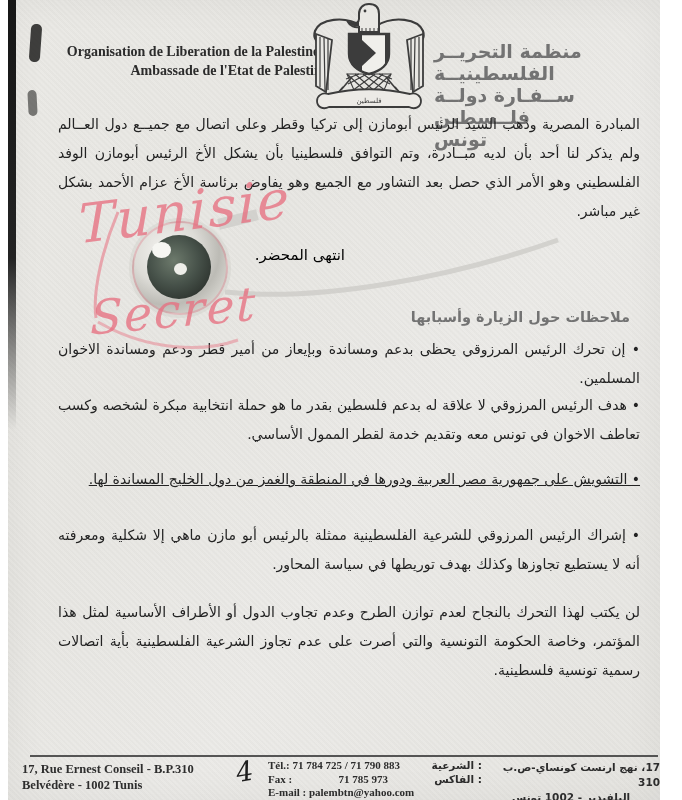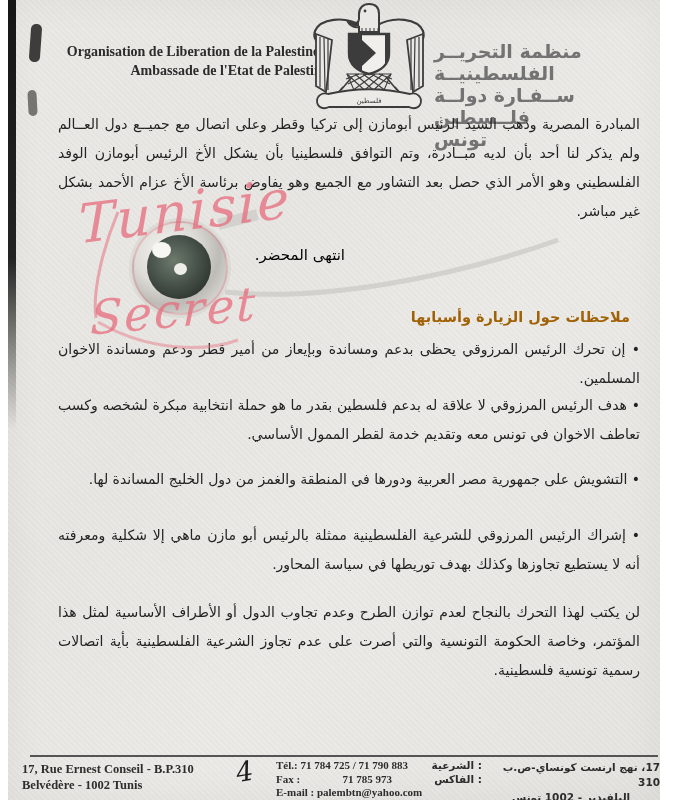--- a/index.html
+++ b/index.html
@@ -26,22 +26,22 @@
   .hdr-fr .l2{font-size:14px;font-weight:700;text-align:right;}
   .hdr-fr .l3{font-size:14px;font-weight:700;letter-spacing:1px;}
   .hdr-ar{position:absolute;right:18px;top:40px;width:230px;text-align:left;direction:rtl;
          font-size:19px;font-weight:700;color:#737373;line-height:22px;}
   .emblem{position:absolute;left:302px;top:2px;width:135px;height:110px;}
   
   .ar-block{position:absolute;left:58px;width:582px;direction:rtl;text-align:justify;
          font-size:14px;line-height:29px;color:#232323;}
   .p1{top:110px;}
   .minutes{position:absolute;top:246px;right:337px;direction:rtl;font-size:15px;color:#000000;text-align:center;}
-  .notes-h{position:absolute;top:309px;right:52px;direction:rtl;font-size:14.5px;font-weight:700;color:#a16207;}
-  .b1{top:335px;} .b2{top:391px;} .b3{top:465px;} .b4{top:521px;} .closing{top:598px;}
+  .notes-h{position:absolute;top:309px;right:52px;direction:rtl;font-size:14.5px;font-weight:700;color:#737373;}
+  .b1{top:335px;} .b2{top:391px;} .b3{top:465px;text-decoration:underline;} .b4{top:521px;} .closing{top:598px;}
   
   .wm-text{position:absolute;font-family:"DejaVu Serif",serif;font-style:italic;
          color:rgba(231,112,128,0.78);pointer-events:none;}
   .wm-1{left:78px;top:180px;font-size:54px;transform:rotate(-7deg) skewX(-6deg);letter-spacing:2px;}
   .wm-2{left:90px;top:283px;font-size:47px;transform:rotate(-5deg) skewX(-6deg);letter-spacing:2px;}
   .wm-eye{position:absolute;left:132px;top:221px;width:92px;height:90px;border-radius:50%;
          background:radial-gradient(circle at 35% 32%,#f4f3f0 0%,#dddcd7 38%,#bcbbb5 62%,#d3d2cc 78%,#c4c3bd 100%);
          border:2px solid rgba(224,120,134,0.35);box-shadow:0 0 0 3px rgba(210,210,204,.5);}
   .wm-iris{position:absolute;left:13px;top:12px;width:64px;height:64px;border-radius:50%;
          background:radial-gradient(circle at 42% 40%,#6d7a6c 0%,#47524a 45%,#2d332e 80%);}
@@ -51,21 +51,21 @@
          transform:rotate(-14deg);opacity:.85;}
   .wm-swoosh{position:absolute;left:0;top:0;width:682px;height:800px;pointer-events:none;}
   
   .f-rule{position:absolute;left:30px;top:755px;width:628px;height:2px;background:#3b3b3b;opacity:.85;}
   .f-left{position:absolute;left:22px;top:761px;font-family:"Liberation Serif",serif;
          font-size:12.5px;font-weight:700;color:#2e2e2e;line-height:16px;}
   .f-page{position:absolute;left:236px;top:756px;font-family:"DejaVu Serif",serif;font-style:italic;
          font-size:27px;color:#1d1d1d;transform:rotate(-10deg);}
   .f-center{position:absolute;left:268px;top:759px;width:214px;font-family:"Liberation Serif",serif;
          font-size:11px;font-weight:700;color:#2c2c2c;line-height:13.5px;}
-  .f-row{display:flex;justify-content:space-between;align-items:baseline;margin-left:8px;}
+  .f-row{display:flex;justify-content:space-between;align-items:baseline;}
   .f-row .ar{font-family:"DejaVu Sans",sans-serif;font-size:10.5px;}
   .f-right{position:absolute;right:22px;top:760px;width:178px;direction:rtl;text-align:right;
          font-size:10.5px;font-weight:700;color:#2c2c2c;line-height:15px;}
   .f-right .c{text-align:center;}
 </style>
 </head>
 <body>
 
 <div class="stage">
   <div class="paper"></div>

